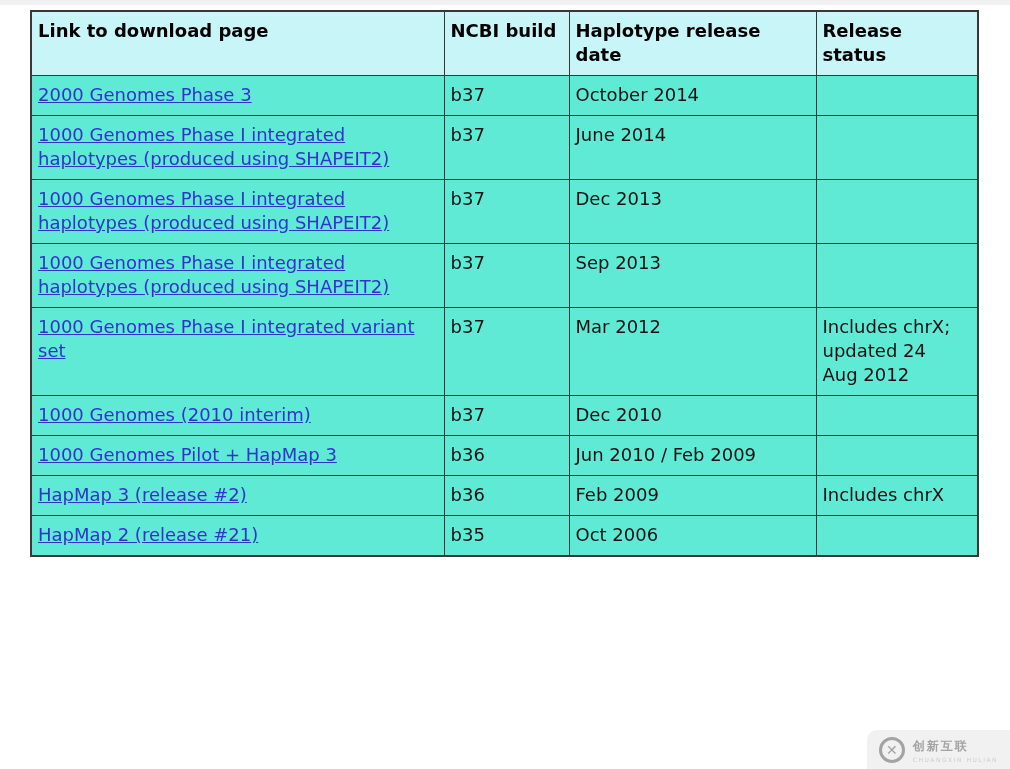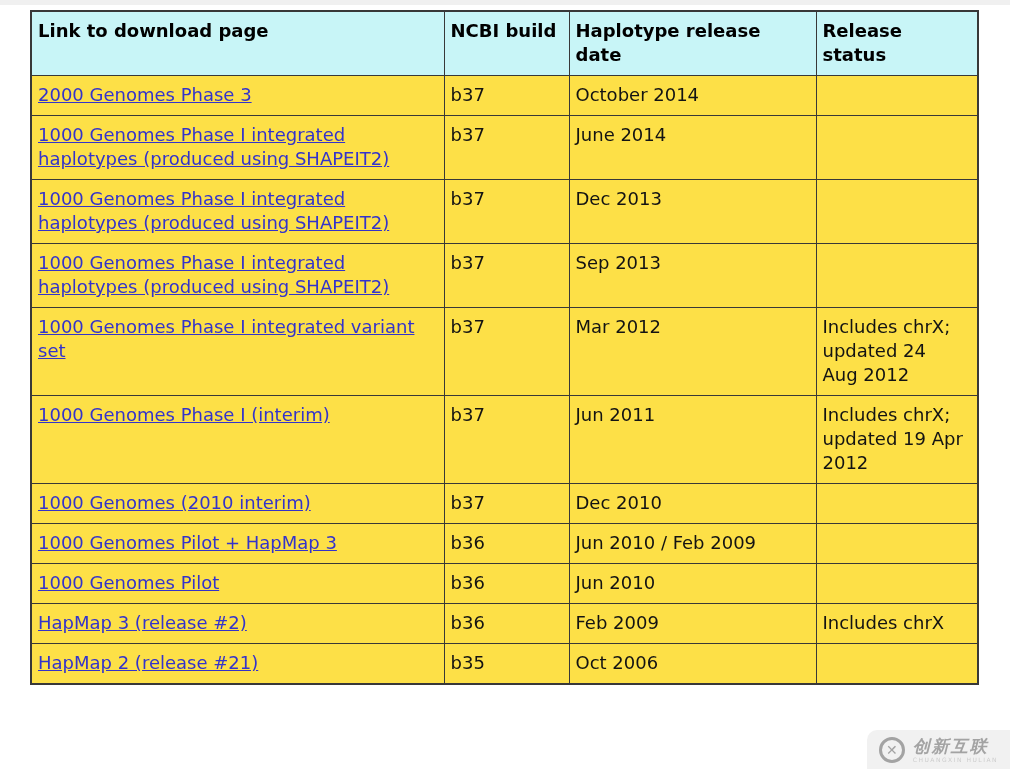--- a/index.html
+++ b/index.html
@@ -6,21 +6,21 @@
   body{
     width:1010px;height:769px;position:relative;overflow:hidden;
     background:#ffffff;
     font-family:"DejaVu Sans","Liberation Sans",sans-serif;
   }
   .top-strip{position:absolute;top:0;left:0;right:0;height:5px;background:#f0f0f0;}
   .page{padding:10px 0 0 30px;}
 
   table.rel-table{
     border-collapse:collapse;table-layout:fixed;width:947px;
-    border:2px solid #383838;background:#fde047;
+    border:2px solid #383838;background:#5eead4;
   }
   col.c1{width:413px;} col.c2{width:125px;} col.c3{width:247px;} col.c4{width:162px;}
   .rel-table th,.rel-table td{
     border:1px solid #383838;
     vertical-align:top;text-align:left;
     padding:7px 6px 8px 6px;
     font-size:18px;line-height:24px;color:#131313;
     overflow:hidden;
   }
   .rel-table th{background:#c8f5f7;font-weight:bold;color:#000;}
@@ -32,21 +32,21 @@
     background:#f1f1f1;border-radius:10px 0 0 0;
     padding:7px 12px 6px 12px;
     display:flex;align-items:center;gap:8px;
   }
   .wm-logo{
     flex:0 0 auto;width:20px;height:20px;
     border:3px solid #a3a3a3;border-radius:50%;
     color:#a3a3a3;font-weight:bold;font-size:14px;line-height:20px;text-align:center;
   }
   .wm-text{display:flex;flex-direction:column;}
-  .wm-main{color:#a3a3a3;font-size:17px;font-weight:bold;letter-spacing:2px;line-height:19px;white-space:nowrap;font-style:italic;}
+  .wm-main{color:#a3a3a3;font-size:12px;font-weight:bold;letter-spacing:2px;line-height:19px;white-space:nowrap;}
   .wm-sub{color:#cdcdcd;font-size:6px;letter-spacing:1.5px;line-height:7px;white-space:nowrap;}
 </style>
 </head>
 <body>
 
 <div class="top-strip"></div>
 
 <div class="page">
   <table class="rel-table">
     <colgroup>
@@ -90,43 +90,29 @@
         </tr>
         <tr>
           <td class="link-cell"><a href="#">1000 Genomes Phase I integrated variant set</a></td>
           <td class="build-cell">b37</td>
           <td class="date-cell">Mar 2012</td>
           <td class="status-cell">Includes chrX;
 updated 24
 Aug 2012</td>
         </tr>
         <tr>
-          <td class="link-cell"><a href="#">1000 Genomes Phase I (interim)</a></td>
-          <td class="build-cell">b37</td>
-          <td class="date-cell">Jun 2011</td>
-          <td class="status-cell">Includes chrX;
-updated 19 Apr
-2012</td>
-        </tr>
-        <tr>
           <td class="link-cell"><a href="#">1000 Genomes (2010 interim)</a></td>
           <td class="build-cell">b37</td>
           <td class="date-cell">Dec 2010</td>
           <td class="status-cell"></td>
         </tr>
         <tr>
           <td class="link-cell"><a href="#">1000 Genomes Pilot + HapMap 3</a></td>
           <td class="build-cell">b36</td>
           <td class="date-cell">Jun 2010 / Feb 2009</td>
-          <td class="status-cell"></td>
-        </tr>
-        <tr>
-          <td class="link-cell"><a href="#">1000 Genomes Pilot</a></td>
-          <td class="build-cell">b36</td>
-          <td class="date-cell">Jun 2010</td>
           <td class="status-cell"></td>
         </tr>
         <tr>
           <td class="link-cell"><a href="#">HapMap 3 (release #2)</a></td>
           <td class="build-cell">b36</td>
           <td class="date-cell">Feb 2009</td>
           <td class="status-cell">Includes chrX</td>
         </tr>
         <tr>
           <td class="link-cell"><a href="#">HapMap 2 (release #21)</a></td>

